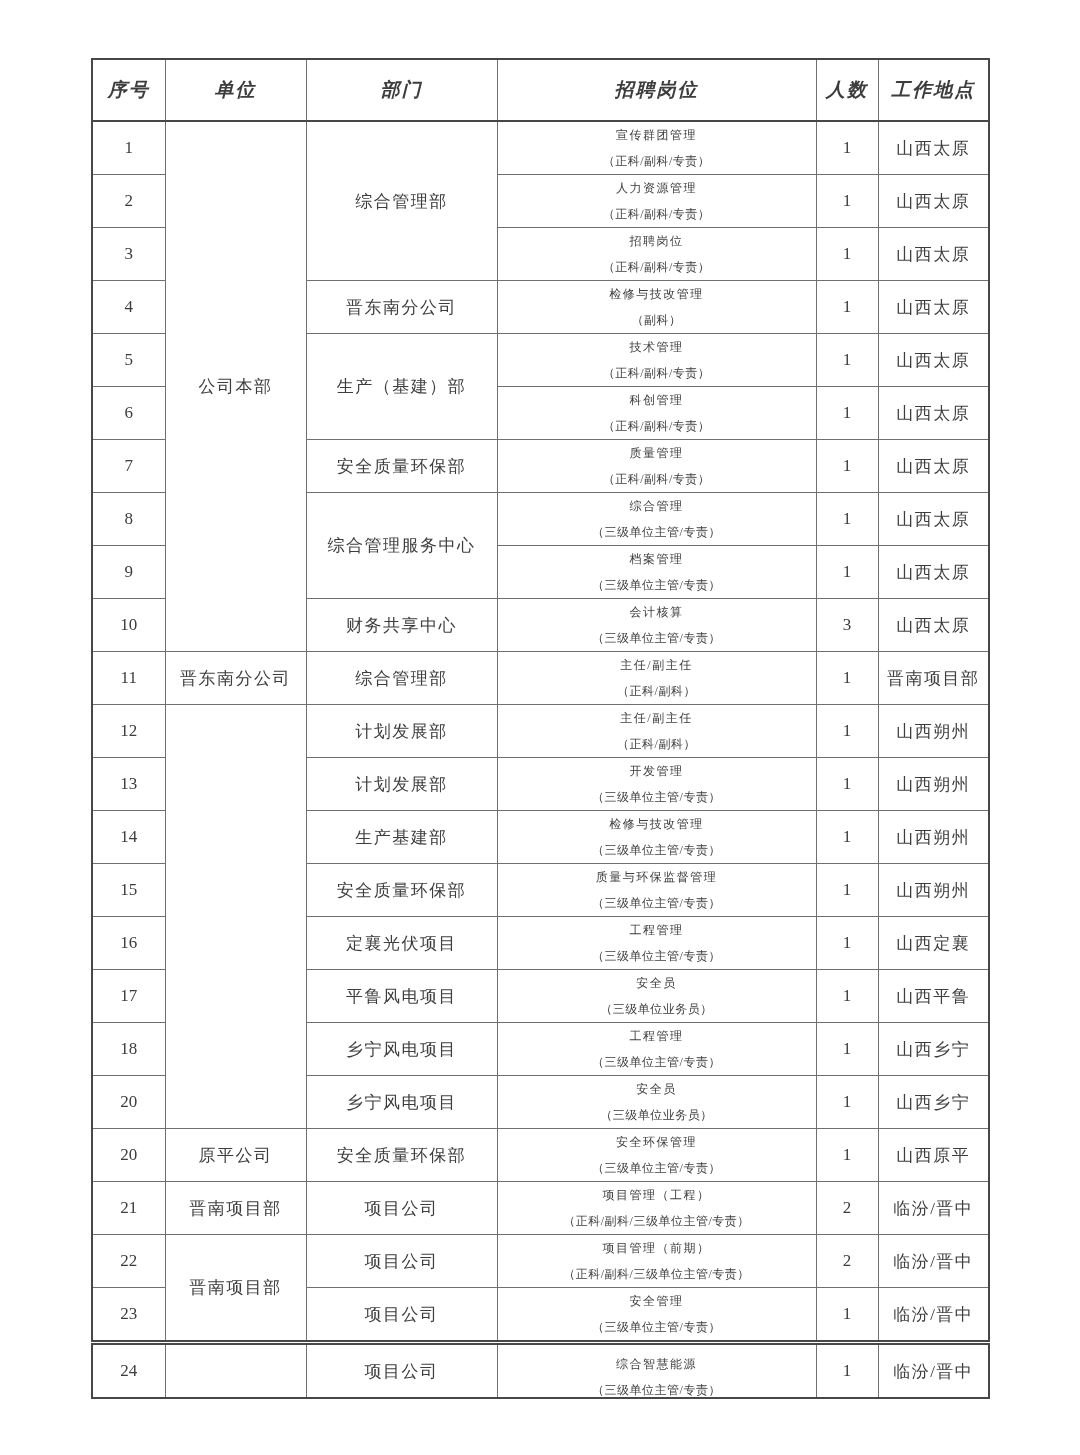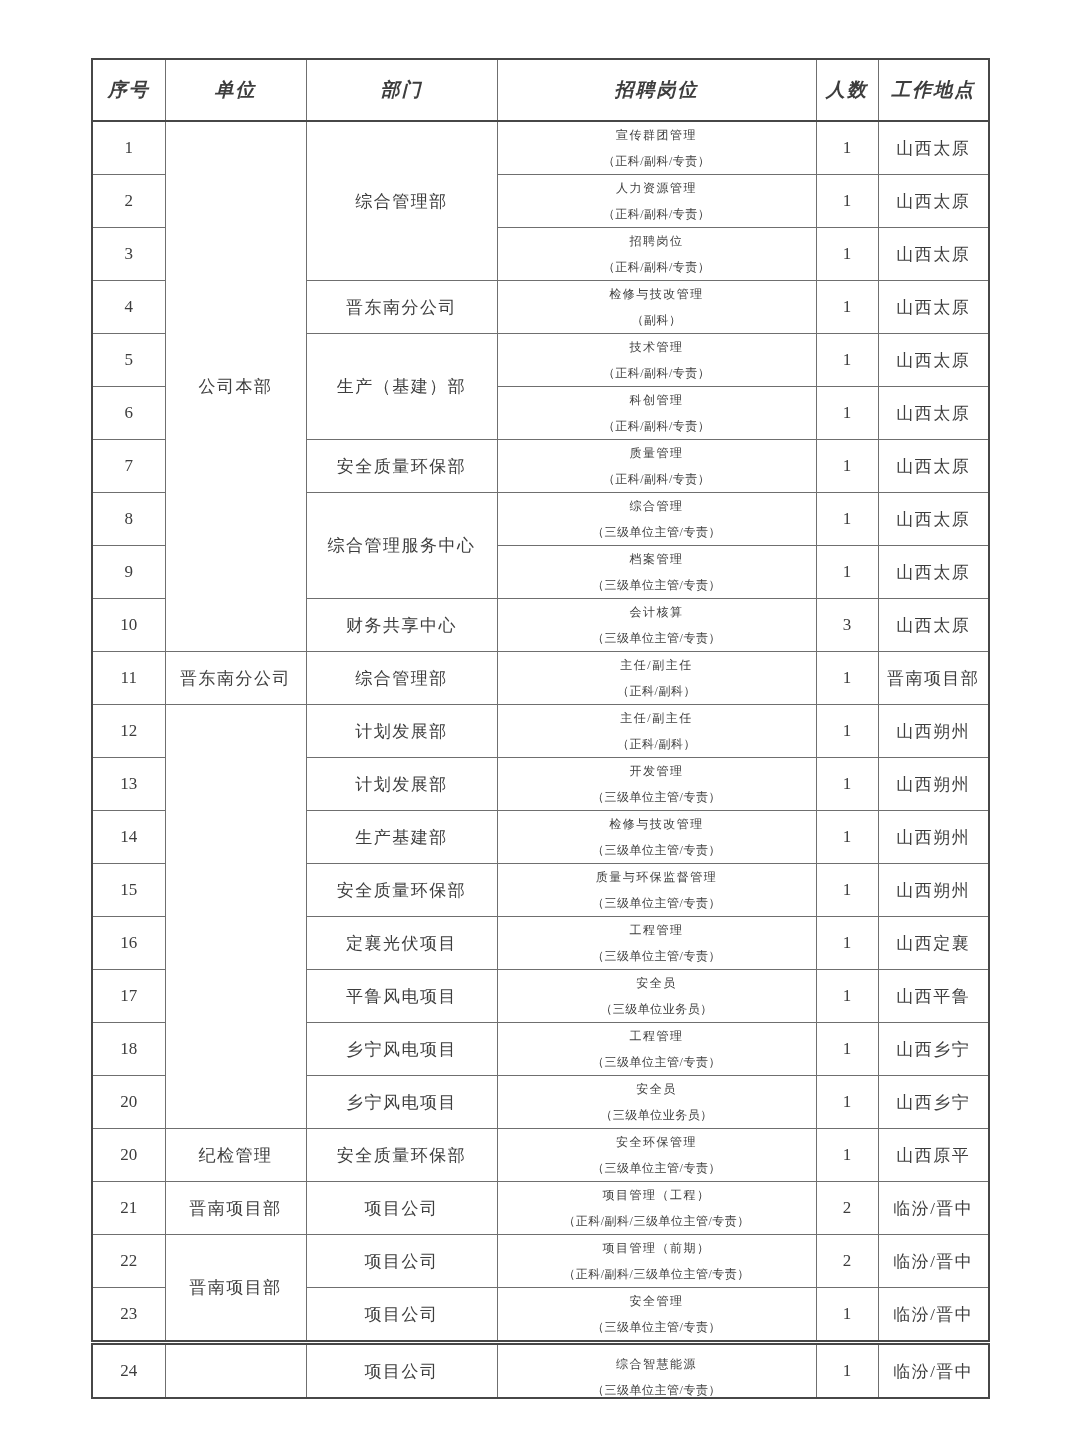--- a/index.html
+++ b/index.html
@@ -290,21 +290,21 @@
             <div class="post-wrap">
               <div class="post-title">安全员</div>
               <div class="post-note">（三级单位业务员）</div>
             </div>
           </td>
           <td class="c-count">1</td>
           <td class="c-loc">山西乡宁</td>
         </tr>
         <tr>
           <td class="c-no">20</td>
-          <td class="c-unit">纪检管理</td>
+          <td class="c-unit">原平公司</td>
           <td class="c-dept">安全质量环保部</td>
           <td class="c-post">
             <div class="post-wrap">
               <div class="post-title">安全环保管理</div>
               <div class="post-note">（三级单位主管/专责）</div>
             </div>
           </td>
           <td class="c-count">1</td>
           <td class="c-loc">山西原平</td>
         </tr>

